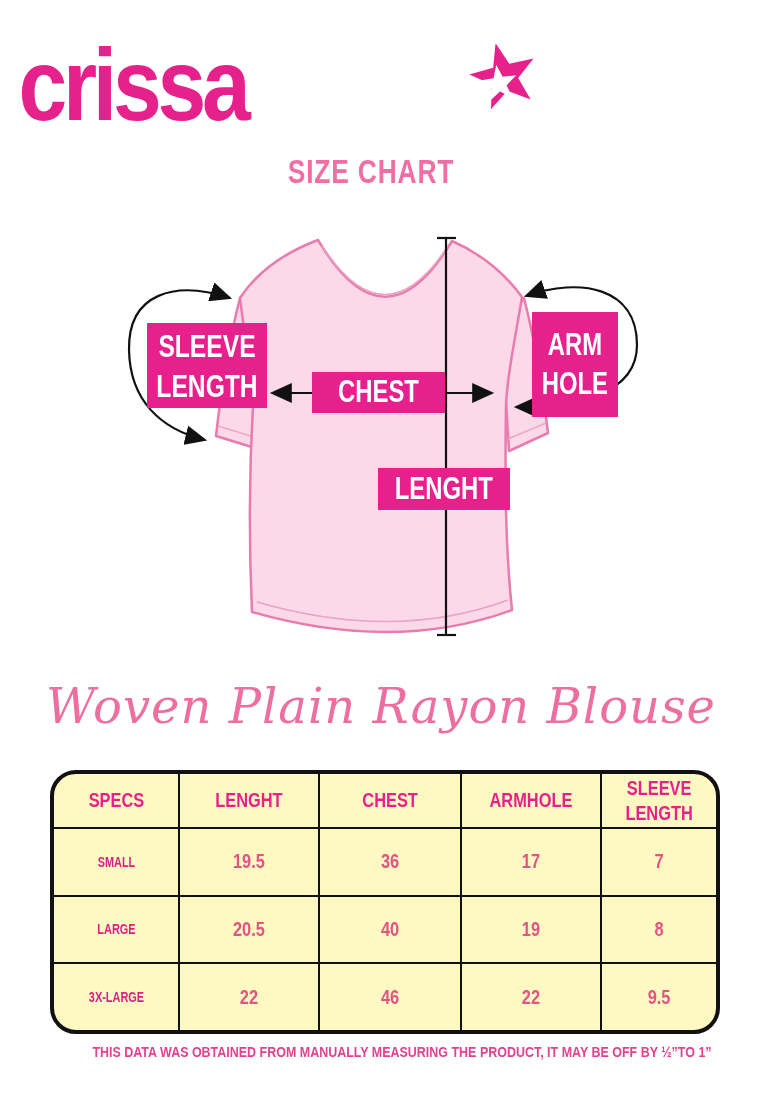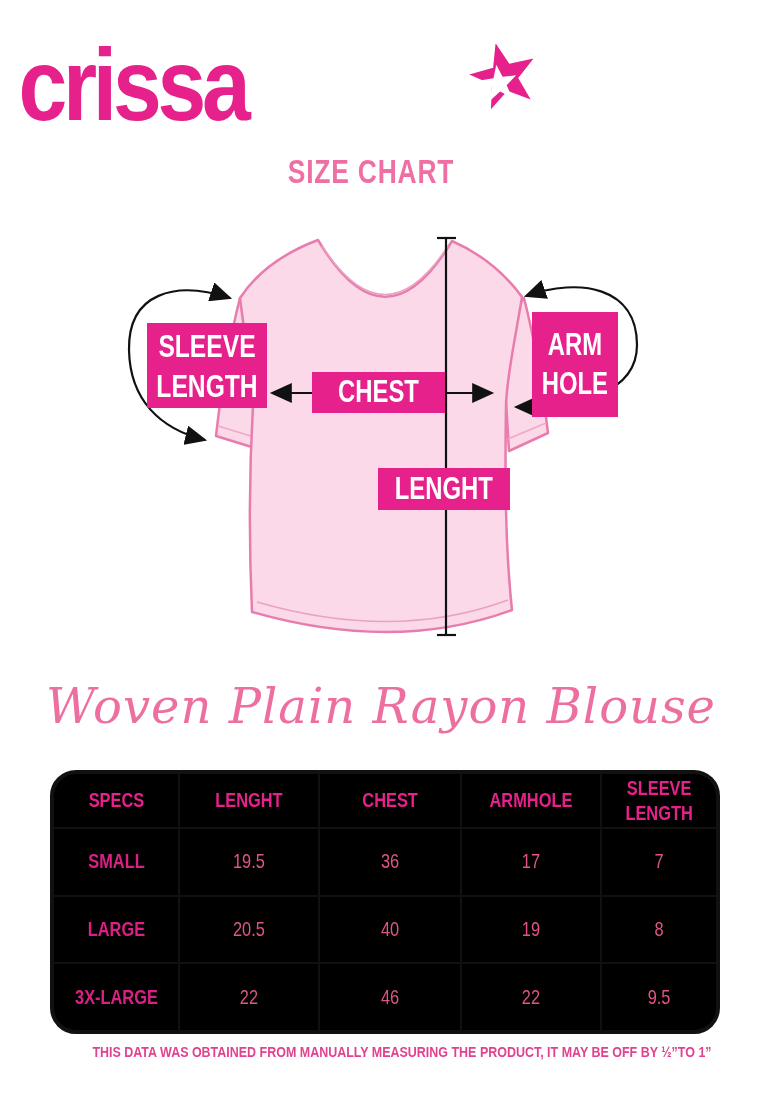--- a/index.html
+++ b/index.html
@@ -52,31 +52,31 @@
   
   .product-title{
     position:absolute;left:0;top:678px;width:762px;text-align:center;
     font-family:"DejaVu Serif",serif;font-style:italic;
     font-size:48px;color:var(--script-pink);letter-spacing:1px;
   }
 
   
   .table-wrap{
     position:absolute;left:50px;top:770px;width:662px;height:256px;
-    border:4px solid var(--ink);border-radius:26px;overflow:hidden;background:#000000;
+    border:4px solid var(--ink);border-radius:26px;overflow:hidden;background:#fef9c3;
   }
   .table-wrap table{
     border-collapse:collapse;table-layout:fixed;
     width:calc(100% + 4px);height:calc(100% + 4px);margin:-2px;
   }
   .table-wrap th,.table-wrap td{border:2px solid var(--ink);padding:0;vertical-align:middle;}
   .table-wrap thead tr{height:55px;}
   th .fit{font-size:21px;color:var(--magenta);font-weight:bold;}
-  td.size .fit{font-size:21px;color:var(--deep-pink);font-weight:bold;}
-  td.val .fit{font-size:21px;color:var(--value-pink);font-weight:normal;}
+  td.size .fit{font-size:14px;color:var(--deep-pink);font-weight:bold;}
+  td.val .fit{font-size:21px;color:var(--value-pink);font-weight:bold;}
   col.c1{width:19%}col.c2{width:21%}col.c3{width:21.5%}col.c4{width:21%}col.c5{width:17.5%}
 
   
   .footer{
     position:absolute;left:0;top:1044px;width:762px;text-align:right;
     font-size:14.5px;font-weight:bold;color:var(--footer-pink);
   }
   .footer span{display:inline-block;transform:scaleX(.86);}
 </style>
 </head>

